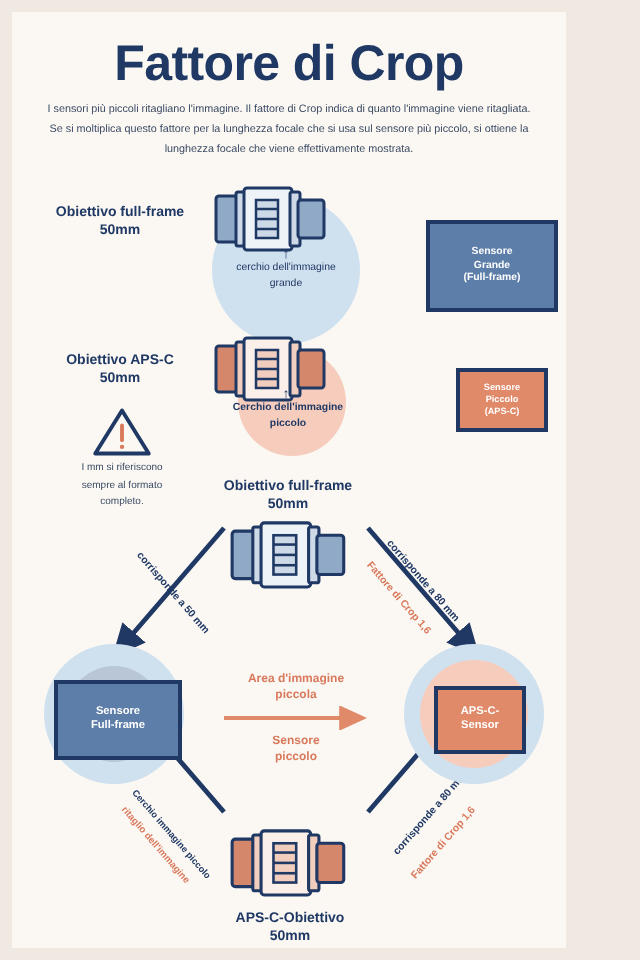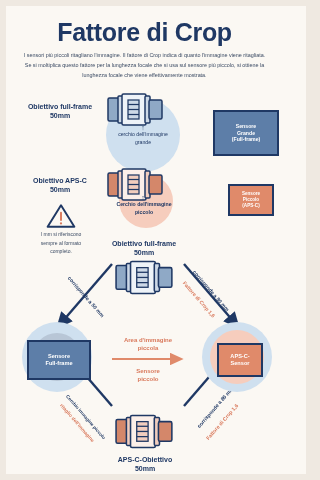--- a/index.html
+++ b/index.html
@@ -4,21 +4,21 @@
 <style>
   html,body{margin:0;padding:0;}
   body{
     width:289px;height:480px;
     background:#efe9e1;
     font-family:"Liberation Sans",sans-serif;
     overflow:hidden;
   }
   .poster{
     position:absolute;left:6px;top:6px;
-    width:300px;height:468px;
+    width:277px;height:468px;
     background:#fbf8f3;
     overflow:hidden;
   }
 
   
   .title{
     position:absolute;left:0;top:12px;width:277px;
     text-align:center;
     font-size:25px;font-weight:bold;color:#1f3864;
     letter-spacing:-0.3px;

